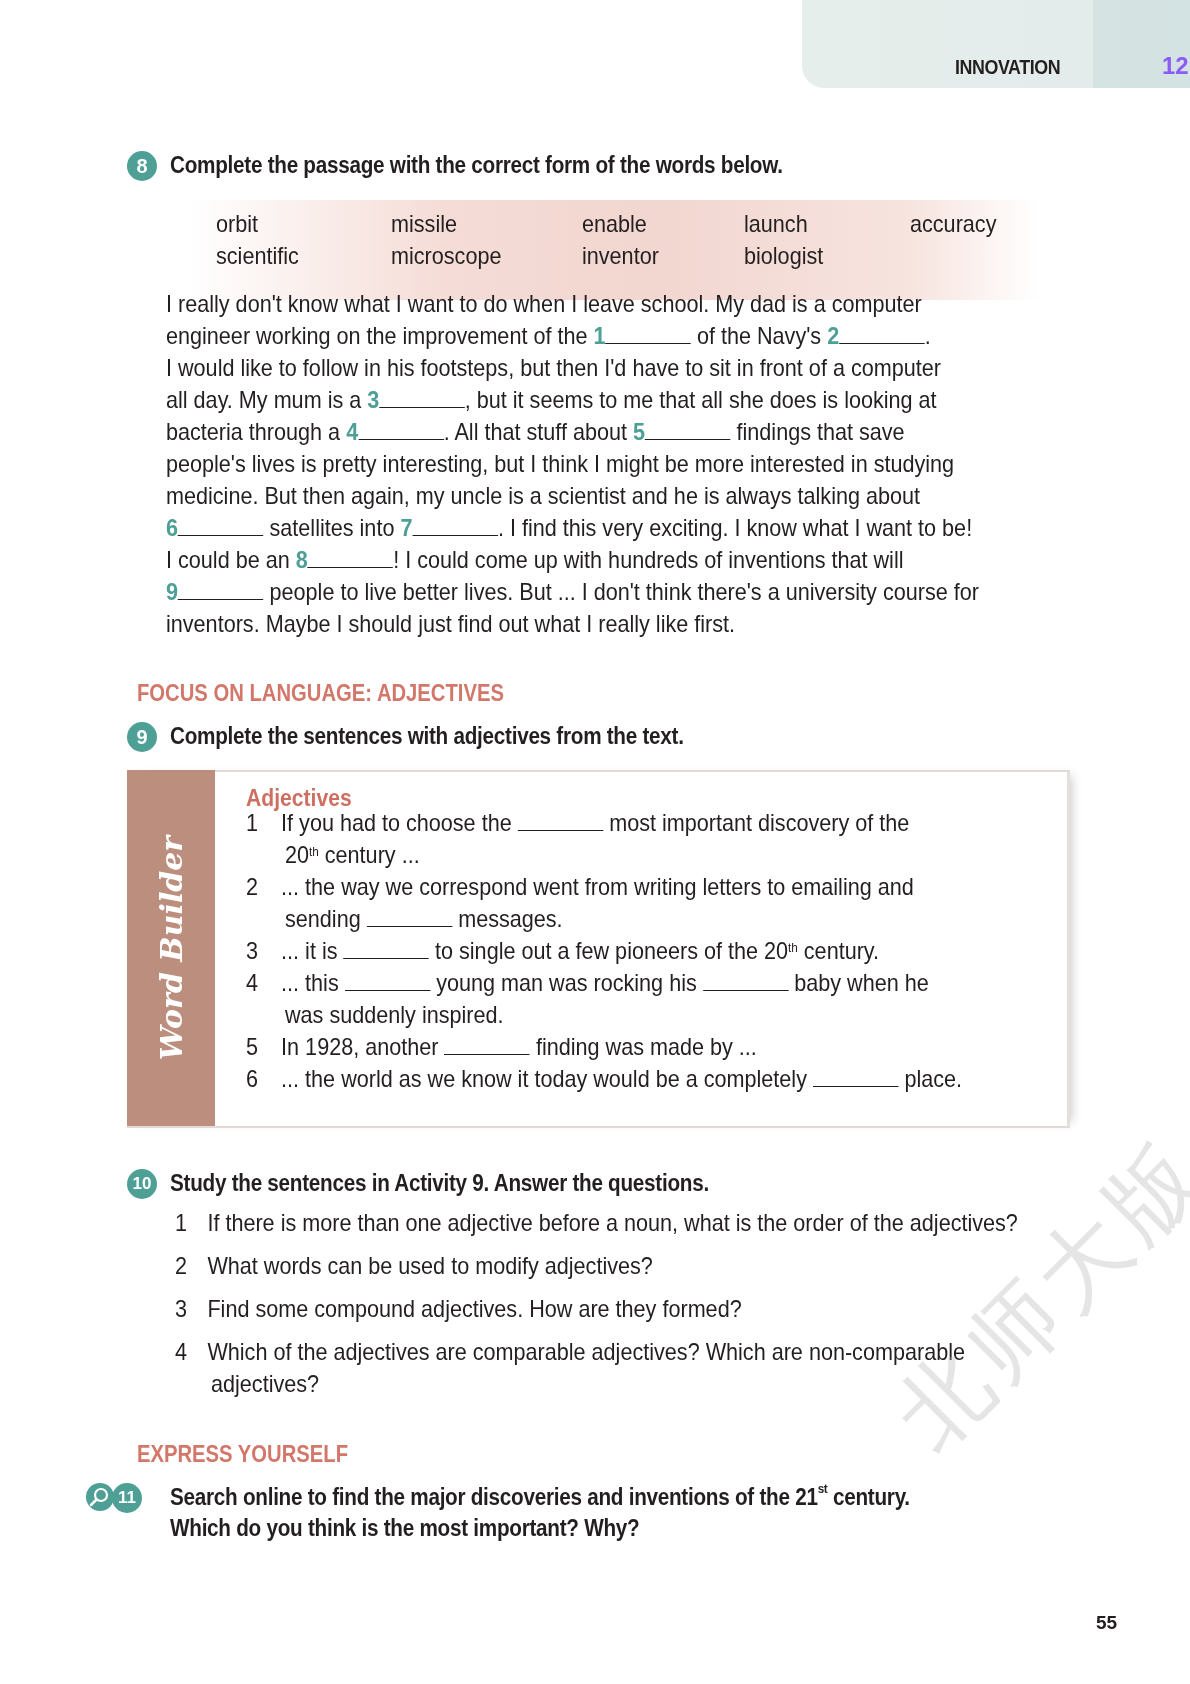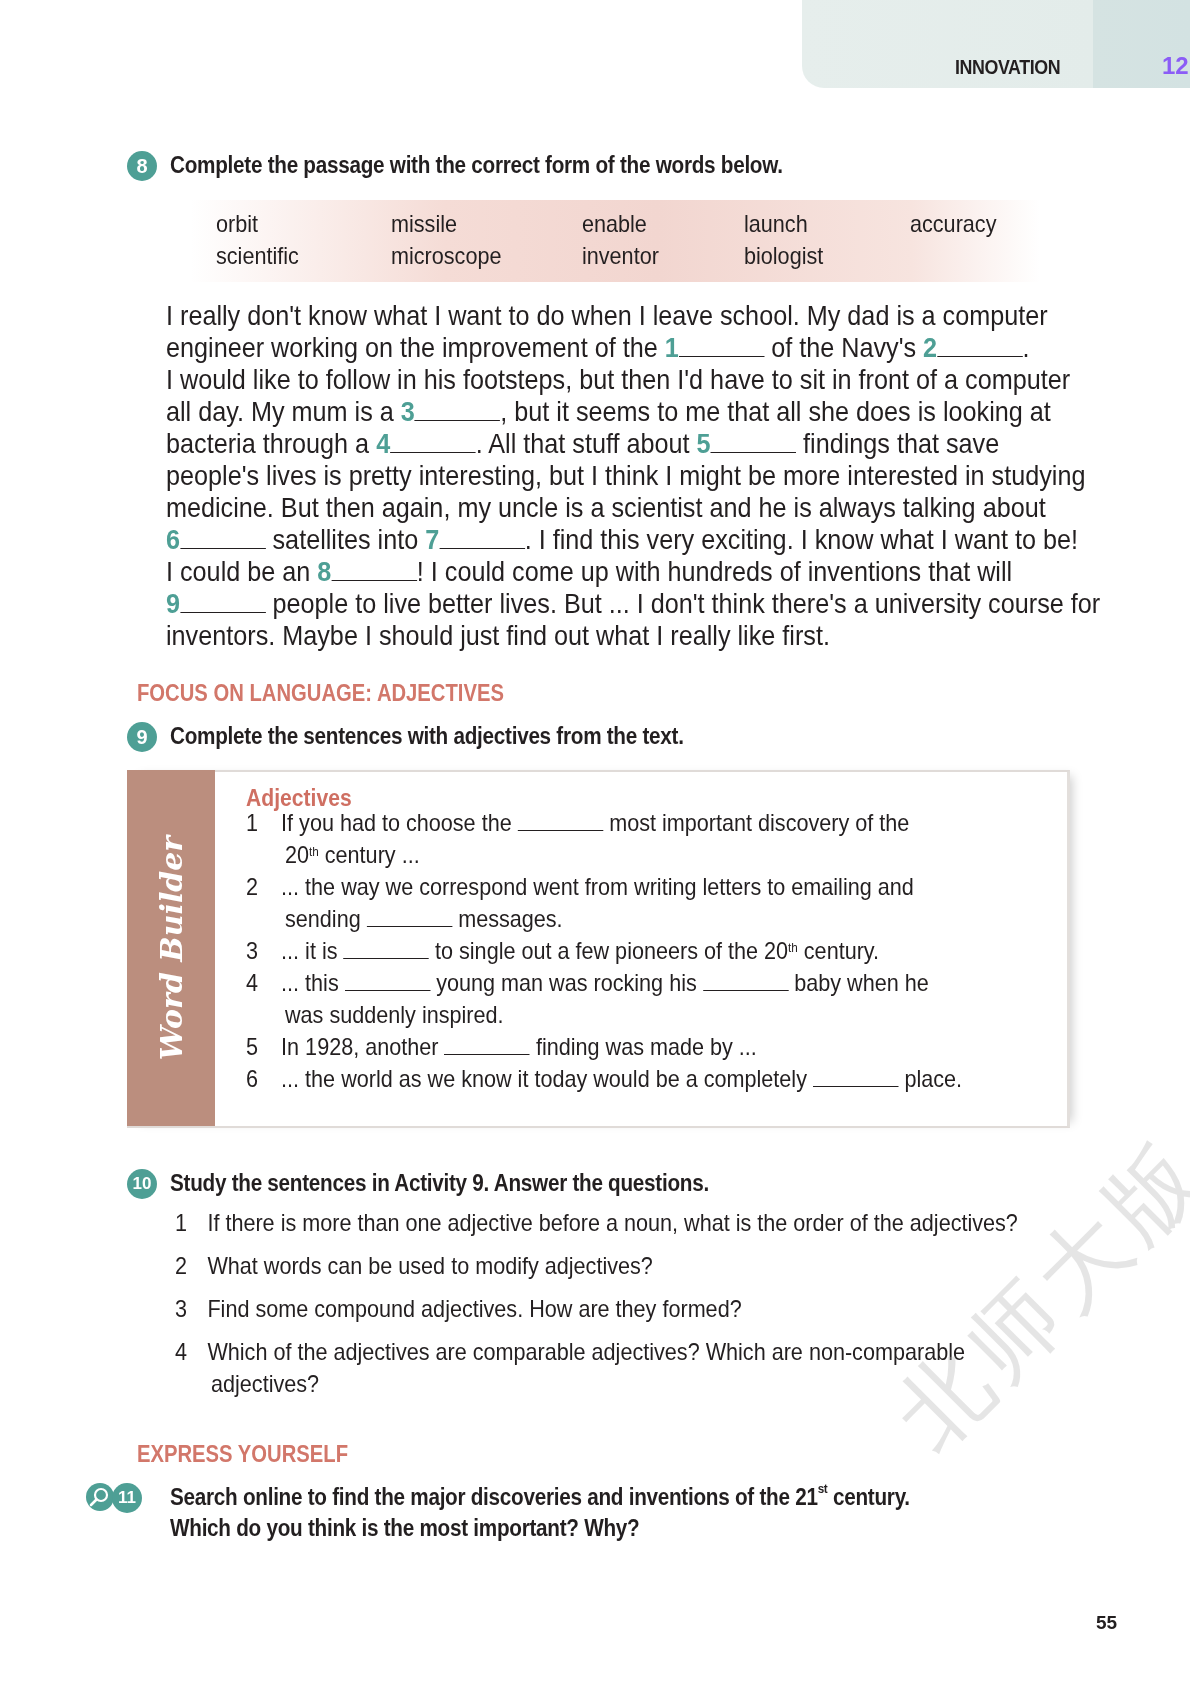--- a/index.html
+++ b/index.html
@@ -6,24 +6,24 @@
   body { width:1190px; height:1684px; position:relative; background:#ffffff; overflow:hidden;
          font-family:"Liberation Sans", sans-serif; color:#231f20; }
   .abs { position:absolute; }
   .tab { left:802px; top:0; width:388px; height:88px; background:linear-gradient(90deg,#e6eeec 0%, #e3ecea 75%, #d5e3e2 75%, #d3e2e2 100%);
          border-bottom-left-radius:22px; }
   .unit-title { left:955px; top:55px; font-weight:bold; font-size:21px; letter-spacing:-0.5px; color:#231f20; transform:scaleX(0.85); transform-origin:left; }
   .unit-num { left:1162px; top:52px; font-weight:bold; font-size:24px; color:#8b5cf6; }
   .badge { width:30px; height:30px; border-radius:50%; background:#4e9f95; color:#fff; font-weight:bold;
            font-size:20px; display:flex; align-items:center; justify-content:center; }
   .ex-title { font-weight:bold; font-size:23px; letter-spacing:-0.3px; transform:scaleX(0.9); transform-origin:left; white-space:nowrap; }
-  .wordbox { left:190px; top:200px; width:850px; height:82px;
+  .wordbox { left:190px; top:200px; width:850px; height:100px;
              background:linear-gradient(90deg, rgba(255,255,255,0) 0%, #f5dcd6 30%, #f2d6d0 55%, #f7e4df 85%, rgba(255,255,255,0) 100%); }
   .word { position:absolute; font-size:24px; color:#231f20; transform:scaleX(0.9); transform-origin:left; white-space:nowrap; }
-  .passage { left:166px; top:300px; width:900px; font-size:28px; line-height:32px; }
+  .passage { left:166px; top:288px; width:900px; font-size:24px; line-height:32px; }
   .pline { white-space:nowrap; transform:scaleX(0.9); transform-origin:left; height:32px; }
   .gap-num { color:#4e9f95; font-weight:bold; }
   .blank { display:inline-block; width:95px; border-bottom:1.5px solid #231f20; height:20px; vertical-align:baseline; }
   .section-head { font-weight:bold; font-size:23px; color:#d2776a; transform:scaleX(0.88); transform-origin:left; white-space:nowrap; }
   .wb-box { left:127px; top:770px; width:938px; height:354px; background:#fff;
             border:2px solid #e0dbd8; border-right:3px solid #e3dfdc; box-shadow:8px 0 10px -6px #ccc; }
   .wb-side { left:127px; top:770px; width:88px; height:356px; background:#bb8e7e; }
   .wb-side-label { left:171px; top:948px; color:#fff; font-family:"DejaVu Serif", serif; font-weight:bold; font-style:italic;
                    font-size:30px; white-space:nowrap; transform:translate(-50%,-50%) rotate(-90deg); }
   .wb-title { left:246px; top:784px; font-weight:bold; font-size:24px; color:#cf6f62; transform:scaleX(0.88); transform-origin:left; }

